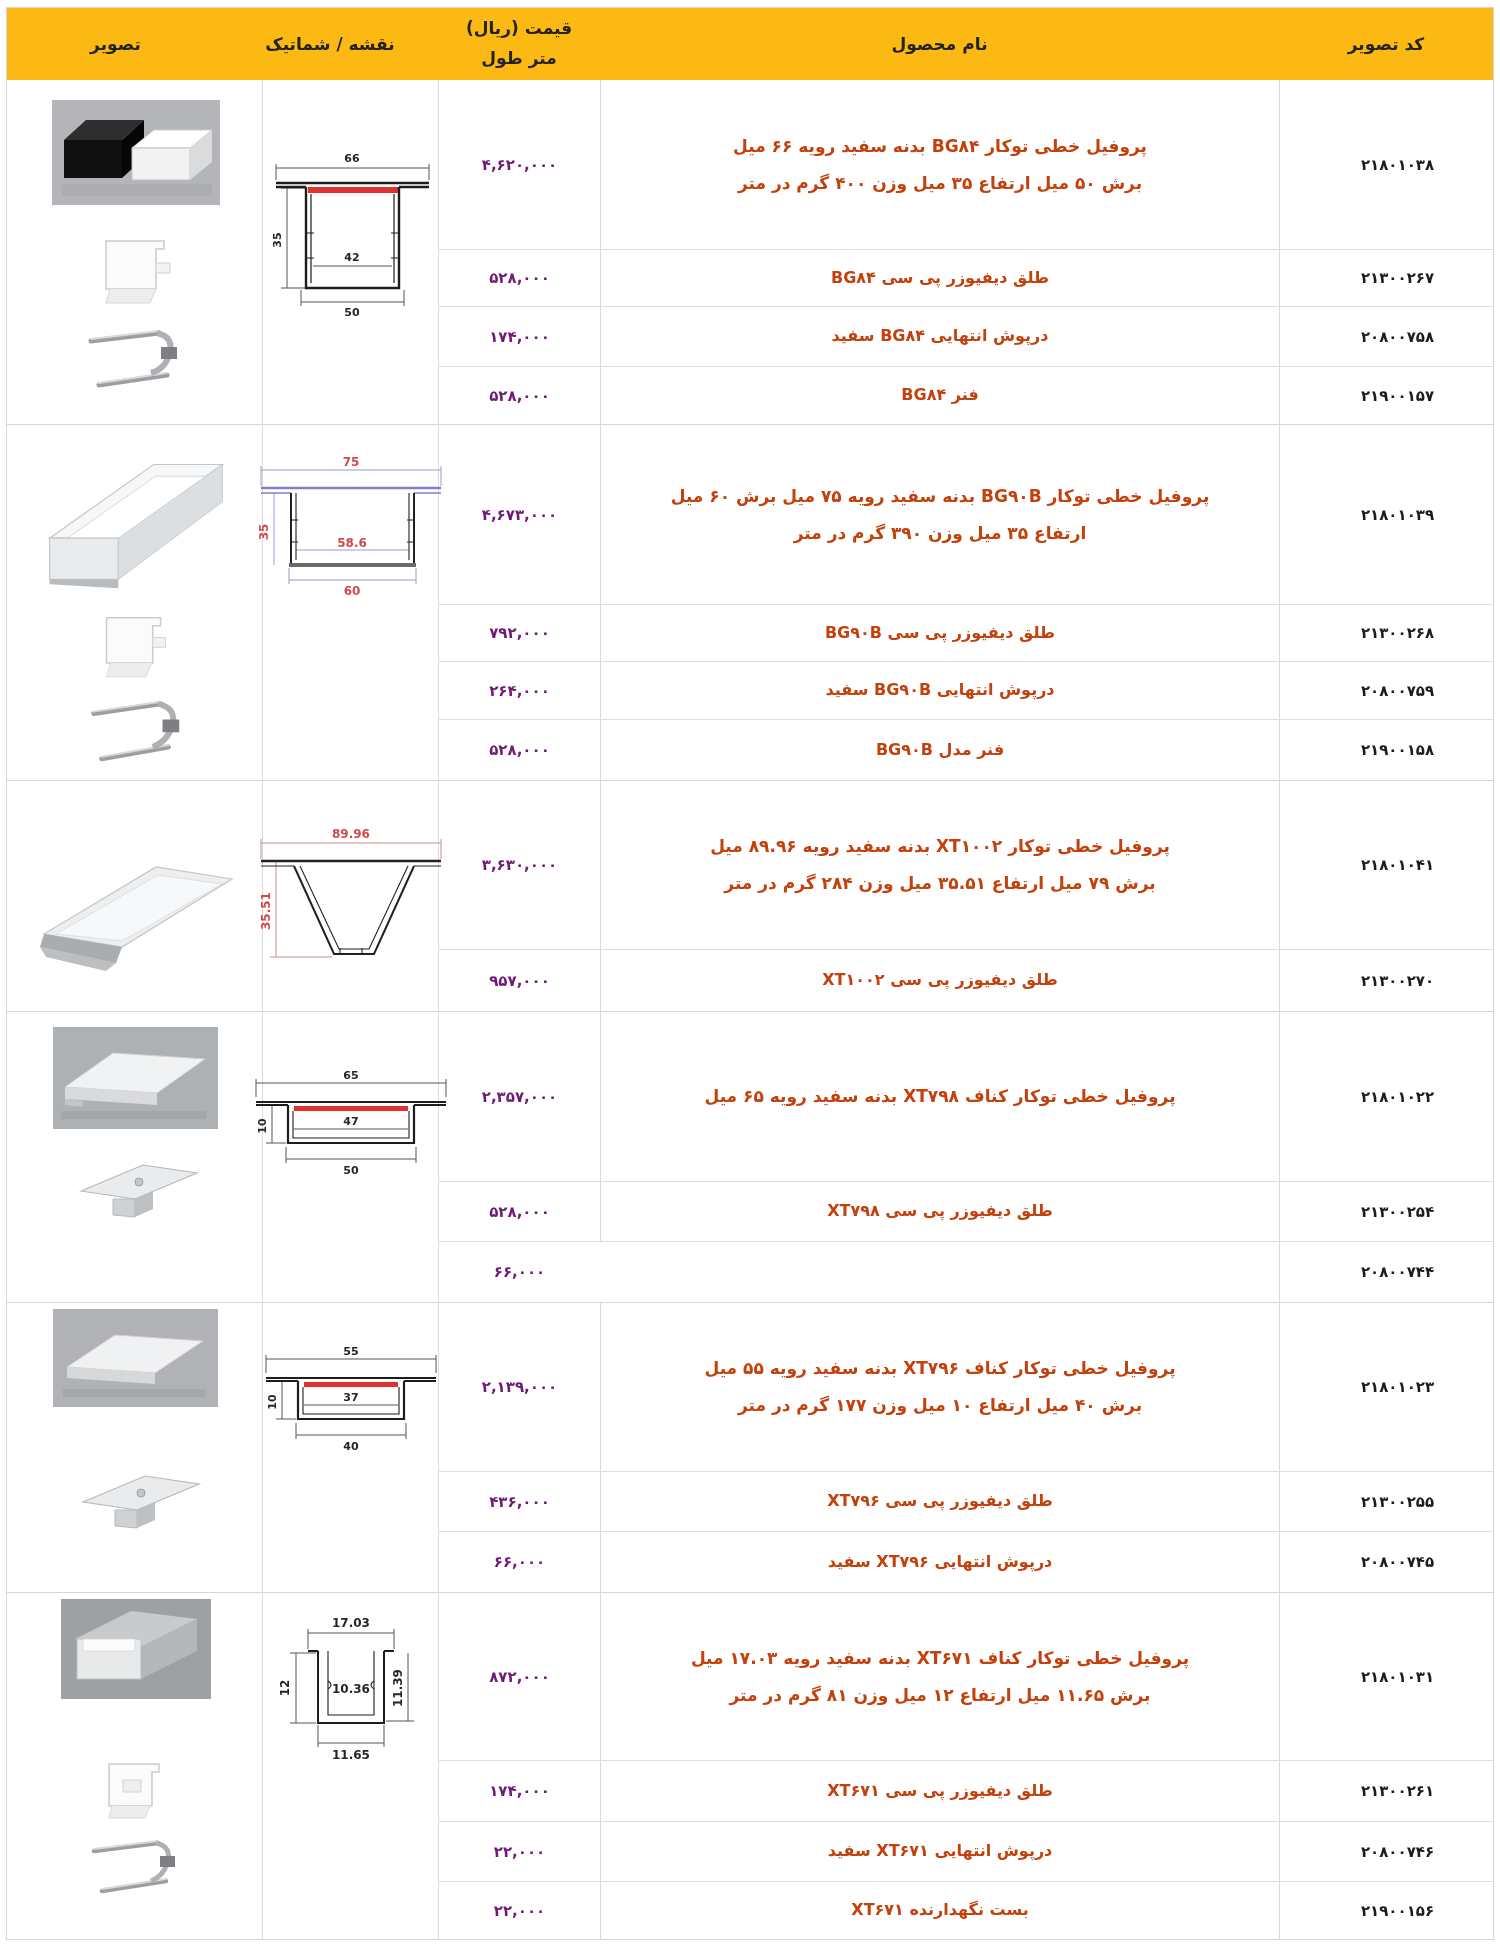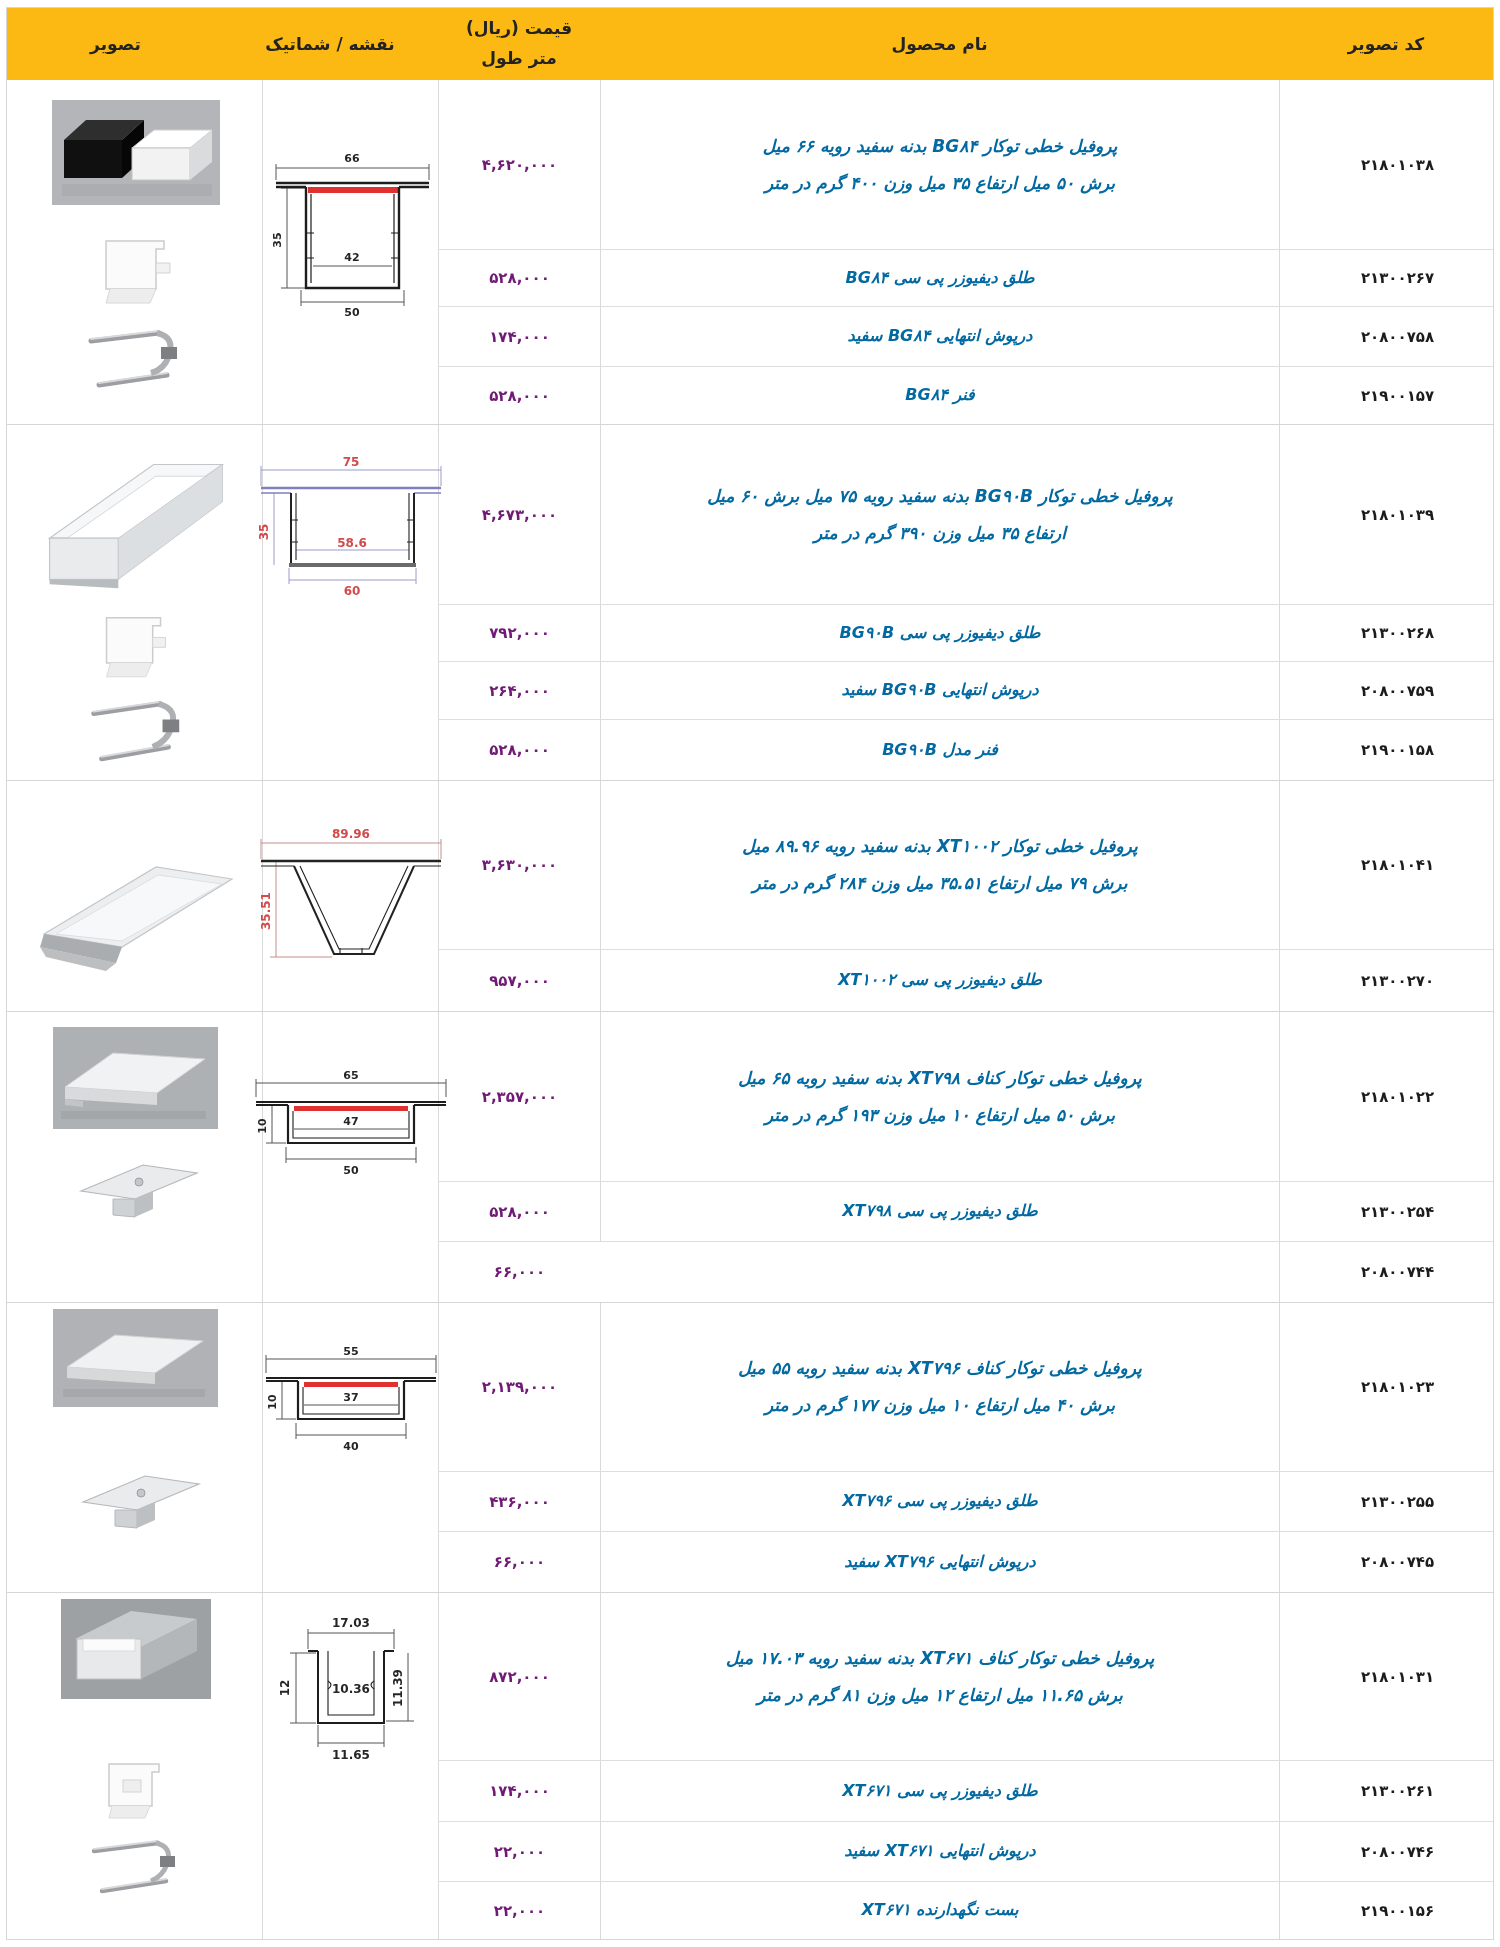--- a/index.html
+++ b/index.html
@@ -22,21 +22,21 @@
   }
   .group:last-child { border-bottom:none; }
   .c1{grid-column:1}.c2{grid-column:2}.c3{grid-column:3}.c4{grid-column:4}.c5{grid-column:5}
   .r1{grid-row:1}.r2{grid-row:2}.r3{grid-row:3}.r4{grid-row:4}
   .span{grid-row:1 / -1;margin-left:40px;}
   .cell { display:flex; align-items:center; justify-content:center; }
   .vline { border-left:1px solid #dadada; }
   .hline { border-bottom:1px solid #dedede; }
   .code { font-size:15px; font-weight:600; letter-spacing:3px; color:#1c1c1c;padding-left:22px; }
   .price { font-size:15px; font-weight:600; letter-spacing:1.5px; color:#701a75; }
-  .name { flex-direction:column; text-align:center; font-weight:700; color:#0369a1; font-size:17px; line-height:2.15; padding:0 18px;font-style:italic; }
+  .name { flex-direction:column; text-align:center; font-weight:700; color:#c2410c; font-size:17px; line-height:2.15; padding:0 18px; }
   .name.small { font-size:16px; }
   .schem, .media { flex-direction:column; justify-content:flex-start; }
   .g1 .schem{padding-top:58px}.g2 .schem{padding-top:25px}.g3 .schem{padding-top:38px}
   .g4 .schem{padding-top:55px}.g5 .schem{padding-top:40px}.g6 .schem{padding-top:10px}
   .g1 .media{padding-top:20px}.g2 .media{padding-top:10px}.g3 .media{padding-top:58px}
   .g4 .media{padding-top:15px}.g5 .media{padding-top:6px}.g6 .media{padding-top:6px}
   .media svg { display:block; }
   .gap24{margin-top:24px}.gap6{margin-top:6px}.gap20{margin-top:20px}.gap55{margin-top:55px}.gap5{margin-top:5px}
   text { font-family:"DejaVu Sans", sans-serif; }
   .dim { font-size:11px; font-weight:700; fill:#252525; }
@@ -283,21 +283,20 @@
         <polygon points="8,95 86,108 80,124 4,108" fill="#a9adb0"></polygon>
         <polygon points="4,108 80,124 70,132 10,118" fill="#8f9396" opacity="0.6"></polygon>
       </svg>
     </div>
   </section>
 
   <section class="group g4" style="grid-template-rows:170px 60px 60px;">
     <div class="cell code vline hline c1 r1">۲۱۸۰۱۰۲۲</div>
     <div class="cell name vline hline c2 r1">
       <div>پروفیل خطی توکار کناف XT۷۹۸ بدنه سفید رویه ۶۵ میل</div>
-      <div>برش ۵۰ میل ارتفاع ۱۰ میل وزن ۱۹۳ گرم در متر</div>
     </div>
     <div class="cell price vline hline c3 r1">۲,۳۵۷,۰۰۰</div>
 
     <div class="cell code vline hline c1 r2">۲۱۳۰۰۲۵۴</div>
     <div class="cell name small vline hline c2 r2">
           <div>طلق دیفیوزر پی سی XT۷۹۸</div>
         </div>
     <div class="cell price vline hline c3 r2">۵۲۸,۰۰۰</div>
 
     <div class="cell code vline c1 r3">۲۰۸۰۰۷۴۴</div>

